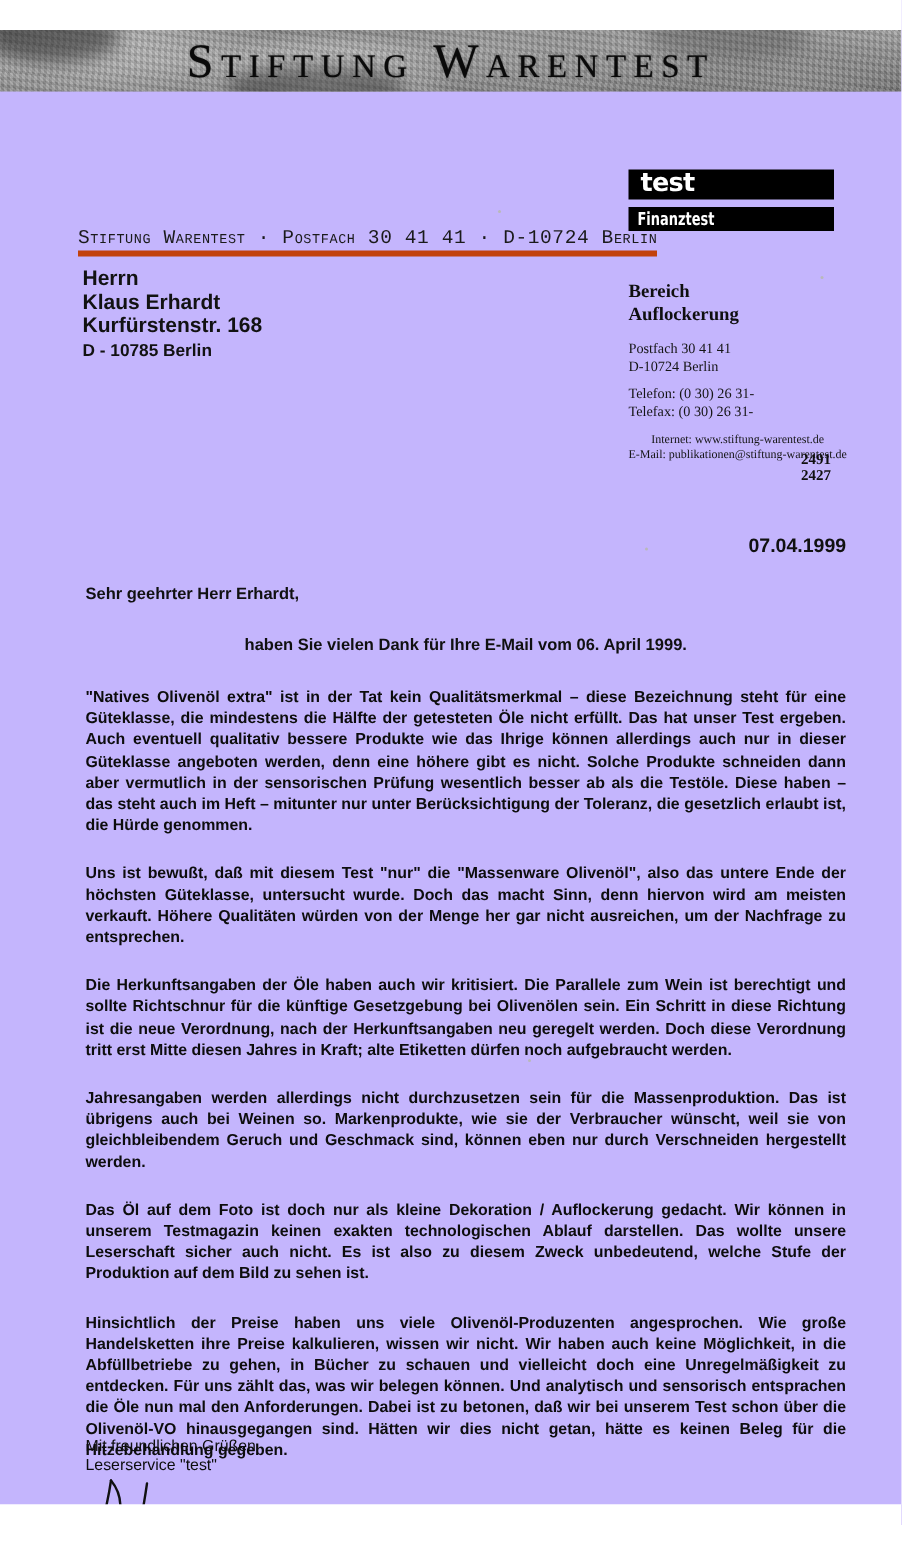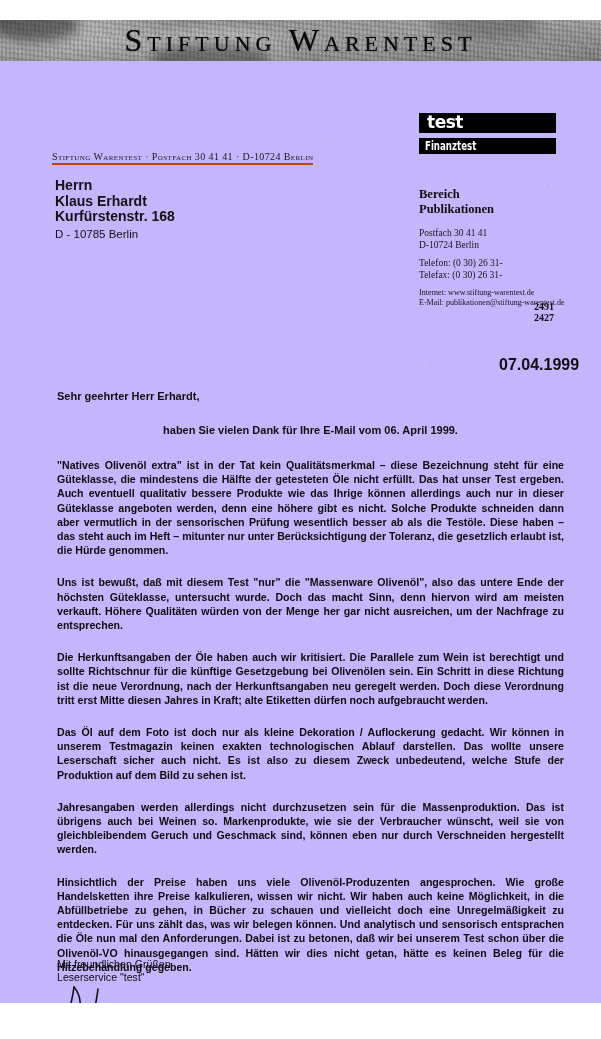--- a/index.html
+++ b/index.html
@@ -66,46 +66,46 @@
     font-variant: small-caps;
     white-space: nowrap;
     text-shadow: 0 0 1px rgba(0,0,0,.7);
   }
 
   
   #return-address {
     position: absolute;
     left: 52px;
     top: 131px;
-    font-family: Liberation Serif, serif;
-    font-size: 10px;
+    font-family: Liberation Mono, monospace;
+    font-size: 13px;
     font-variant: small-caps;
     letter-spacing: .4px;
     color: #1a1a1a;
-    border-bottom: 2px solid #c2410c;
+    border-bottom: 4px solid #c2410c;
     padding-bottom: 1px;
     white-space: nowrap;
   }
 
   
   #recipient {
     position: absolute;
     left: 55px;
     top: 158px;
     font-size: 14px;
     font-weight: bold;
     line-height: 15.5px;
     color: #121212;
   }
   #recipient-city {
     position: absolute;
     left: 55px;
     top: 208px;
     font-size: 11.5px;
-    font-weight: normal;
+    font-weight: bold;
     color: #121212;
   }
 
   
   #logo-test {
     position: absolute;
     left: 419px;
     top: 93px;
     width: 137px;
     height: 20px;
@@ -164,20 +164,21 @@
     font-family: "Liberation Serif", serif;
     font-size: 9.5px;
     line-height: 11.5px;
     color: #151515;
   }
   #contact .grp { margin-bottom: 7px; }
   #contact .grp:last-child { margin-bottom: 0; }
   #contact .small {
     font-size: 8px;
     line-height: 10px;
+    text-align: center;
   }
   #ext-1 {
     position: absolute;
     left: 534px;
     top: 281px;
     font-family: "Liberation Serif", serif;
     font-size: 10px;
     font-weight: bold;
     color: #101010;
   }
@@ -189,21 +190,21 @@
     font-size: 10px;
     font-weight: bold;
     color: #101010;
   }
 
   
   #date {
     position: absolute;
     left: 499px;
     top: 336px;
-    font-size: 16px;
+    font-size: 13px;
     font-weight: bold;
     color: #111111;
   }
 
   
   #body-block {
     position: absolute;
     left: 57px;
     top: 370px;
     width: 507px;
@@ -290,21 +291,21 @@
 
   <div id="logo-test">
     <span>test</span>
   </div>
   <div id="logo-finanztest">
     <span><b>Finanz</b><b class="f-lower">test</b></span>
   </div>
 
   <div id="dept">
     <div>Bereich</div>
-    <div>Publikationen</div>
+    <div>Auflockerung</div>
   </div>
 
   <div id="contact">
     <div class="grp">
       <div>Postfach 30 41 41</div>
       <div>D-10724 Berlin</div>
     </div>
     <div class="grp">
       <div>Telefon: (0 30) 26 31-</div>
       <div>Telefax: (0 30) 26 31-</div>
@@ -318,22 +319,22 @@
   <div id="ext-2">2427</div>
 
   <div id="date">07.04.1999</div>
 
   <div id="body-block">
     <p class="salutation">Sehr geehrter Herr Erhardt,</p>
     <p class="intro">haben Sie vielen Dank für Ihre E-Mail vom 06. April 1999.</p>
     <p class="para">"Natives Olivenöl extra" ist in der Tat kein Qualitätsmerkmal – diese Bezeichnung steht für eine Güteklasse, die mindestens die Hälfte der getesteten Öle nicht erfüllt. Das hat unser Test ergeben. Auch eventuell qualitativ bessere Produkte wie das Ihrige können allerdings auch nur in dieser Güteklasse angeboten werden, denn eine höhere gibt es nicht. Solche Produkte schneiden dann aber vermutlich in der sensorischen Prüfung wesentlich besser ab als die Testöle. Diese haben – das steht auch im Heft – mitunter nur unter Berücksichtigung der Toleranz, die gesetzlich erlaubt ist, die Hürde genommen.</p>
     <p class="para">Uns ist bewußt, daß mit diesem Test "nur" die "Massenware Olivenöl", also das untere Ende der höchsten Güteklasse, untersucht wurde. Doch das macht Sinn, denn hiervon wird am meisten verkauft. Höhere Qualitäten würden von der Menge her gar nicht ausreichen, um der Nachfrage zu entsprechen.</p>
     <p class="para">Die Herkunftsangaben der Öle haben auch wir kritisiert. Die Parallele zum Wein ist berechtigt und sollte Richtschnur für die künftige Gesetzgebung bei Olivenölen sein. Ein Schritt in diese Richtung ist die neue Verordnung, nach der Herkunftsangaben neu geregelt werden. Doch diese Verordnung tritt erst Mitte diesen Jahres in Kraft; alte Etiketten dürfen noch aufgebraucht werden.</p>
+    <p class="para">Jahresangaben werden allerdings nicht durchzusetzen sein für die Massenproduktion. Das ist übrigens auch bei Weinen so. Markenprodukte, wie sie der Verbraucher wünscht, weil sie von gleichbleibendem Geruch und Geschmack sind, können eben nur durch Verschneiden hergestellt werden.</p>
     <p class="para">Das Öl auf dem Foto ist doch nur als kleine Dekoration / Auflockerung gedacht. Wir können in unserem Testmagazin keinen exakten technologischen Ablauf darstellen. Das wollte unsere Leserschaft sicher auch nicht. Es ist also zu diesem Zweck unbedeutend, welche Stufe der Produktion auf dem Bild zu sehen ist.</p>
-    <p class="para">Jahresangaben werden allerdings nicht durchzusetzen sein für die Massenproduktion. Das ist übrigens auch bei Weinen so. Markenprodukte, wie sie der Verbraucher wünscht, weil sie von gleichbleibendem Geruch und Geschmack sind, können eben nur durch Verschneiden hergestellt werden.</p>
     <p class="para">Hinsichtlich der Preise haben uns viele Olivenöl-Produzenten angesprochen. Wie große Handelsketten ihre Preise kalkulieren, wissen wir nicht. Wir haben auch keine Möglichkeit, in die Abfüllbetriebe zu gehen, in Bücher zu schauen und vielleicht doch eine Unregelmäßigkeit zu entdecken. Für uns zählt das, was wir belegen können. Und analytisch und sensorisch entsprachen die Öle nun mal den Anforderungen. Dabei ist zu betonen, daß wir bei unserem Test schon über die Olivenöl-VO hinausgegangen sind. Hätten wir dies nicht getan, hätte es keinen Beleg für die Hitzebehandlung gegeben.</p>
   </div>
 
   <div id="closing">
     <div>Mit freundlichen Grüßen</div>
     <div>Leserservice "test"</div>
   </div>
 
   <svg id="signature" viewBox="0 0 180 72">
     <g fill="none" stroke="#111111" stroke-width="1.6" stroke-linecap="round" stroke-linejoin="round">

